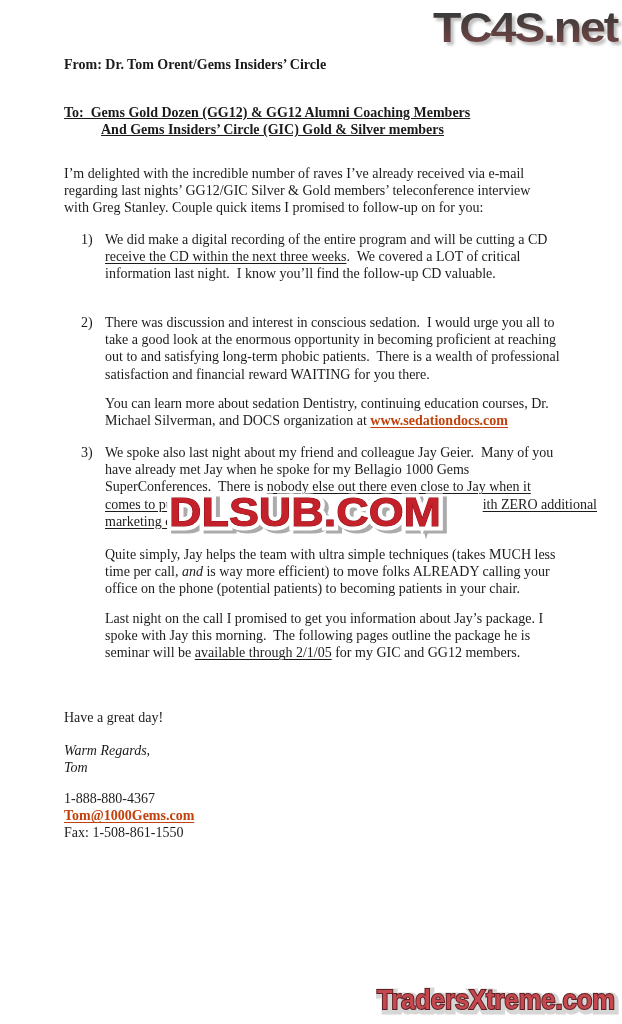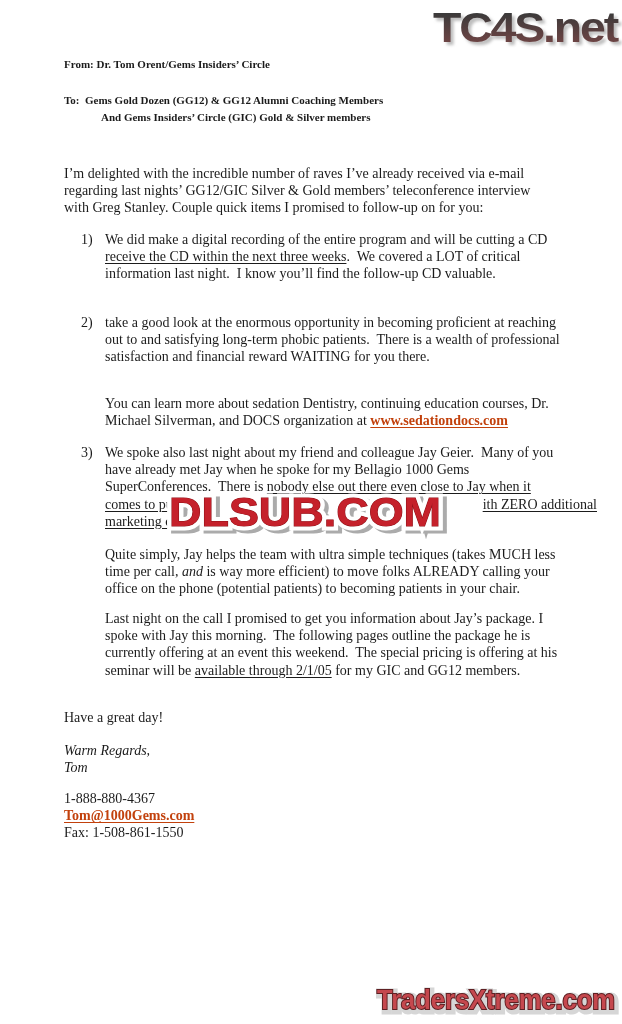--- a/index.html
+++ b/index.html
@@ -4,21 +4,21 @@
 <style>
   html,body { margin:0; padding:0; background:#e8e8e8; }
   .page {
     position:relative; width:622px; height:1024px; margin:0 auto;
     background:#ffffff; overflow:hidden;
     font-family:"Liberation Serif", serif;
     font-size:14px; line-height:17.2px; color:#1b1b1b;
   }
   .blk { position:absolute; left:64px; }
   .ln { white-space:pre; }
-  .hdr { font-size:11px; font-weight:bold; }
+  .hdr { font-size:14px; font-weight:bold; }
   .to2 { padding-left:37px; }
   .item { }
   .item .num { position:absolute; left:17px; top:0; }
   .item .body { padding-left:41px; }
   .u { text-decoration:underline; text-underline-offset:2px; }
   .it { font-style:italic; }
   .lnk { color:#c2410c; font-weight:bold; text-decoration:underline; text-underline-offset:2px; cursor:pointer; }
   .split { display:flex; justify-content:space-between; width:492px; white-space:pre;text-align:right; }
   .wm { position:absolute; pointer-events:none; }
 </style>
@@ -36,21 +36,21 @@
       <filter id="softBlur" x="-20%" y="-20%" width="140%" height="140%">
         <feGaussianBlur stdDeviation="1.6"></feGaussianBlur>
       </filter>
     </defs>
     <text x="12" y="45" font-family="Liberation Sans, sans-serif" font-weight="bold" font-size="43" letter-spacing="-2" textLength="184" lengthAdjust="spacingAndGlyphs" fill="#bdbdbd" filter="url(#softBlur)">TC4S.net</text>
     <text x="9" y="42" font-family="Liberation Sans, sans-serif" font-weight="bold" font-size="43" letter-spacing="-2" textLength="184" lengthAdjust="spacingAndGlyphs" fill="url(#tc4sGrad)">TC4S.net</text>
   </svg>
 
   <div class="blk hdr ln" style="top:56px;">From: Dr. Tom Orent/Gems Insiders’ Circle</div>
 
-  <div class="blk" style="top:92px;">
+  <div class="blk" style="top:104px;text-decoration:underline;">
     <div class="hdr ln">To:  Gems Gold Dozen (GG12) &amp; GG12 Alumni Coaching Members</div>
     <div class="hdr ln to2">And Gems Insiders’ Circle (GIC) Gold &amp; Silver members</div>
   </div>
 
   <div class="blk" style="top:165px;">
     <div class="ln">I’m delighted with the incredible number of raves I’ve already received via e-mail</div>
     <div class="ln">regarding last nights’ GG12/GIC Silver &amp; Gold members’ teleconference interview</div>
     <div class="ln">with Greg Stanley. Couple quick items I promised to follow-up on for you:</div>
   </div>
 
@@ -59,20 +59,21 @@
     <div class="body">
       <div class="ln">We did make a digital recording of the entire program and will be cutting a CD</div>
       <div class="ln"><span class="u">receive the CD within the next three weeks</span><span>.  We covered a LOT of critical</span></div>
       <div class="ln">information last night.  I know you’ll find the follow-up CD valuable.</div>
     </div>
   </div>
 
   <div class="blk item" style="top:314px;">
     <span class="num ln">2)</span>
     <div class="body">
+      <div class="ln">There was discussion and interest in conscious sedation.  I would urge you all to</div>
       <div class="ln">take a good look at the enormous opportunity in becoming proficient at reaching</div>
       <div class="ln">out to and satisfying long-term phobic patients.  There is a wealth of professional</div>
       <div class="ln">satisfaction and financial reward WAITING for you there.</div>
     </div>
   </div>
 
   <div class="blk" style="top:395px; left:105px;">
     <div class="ln">You can learn more about sedation Dentistry, continuing education courses, Dr.</div>
     <div class="ln"><span>Michael Silverman, and DOCS organization at </span><span class="lnk">www.sedationdocs.com</span></div>
   </div>
@@ -96,21 +97,20 @@
 
   <div class="blk" style="top:546px; left:105px;">
     <div class="ln">Quite simply, Jay helps the team with ultra simple techniques (takes MUCH less</div>
     <div class="ln"><span>time per call, </span><span class="it">and</span><span> is way more efficient) to move folks ALREADY calling your</span></div>
     <div class="ln">office on the phone (potential patients) to becoming patients in your chair.</div>
   </div>
 
   <div class="blk" style="top:610px; left:105px;">
     <div class="ln">Last night on the call I promised to get you information about Jay’s package. I</div>
     <div class="ln">spoke with Jay this morning.  The following pages outline the package he is</div>
-    <div class="ln">currently offering at an event this weekend.  The special pricing is offering at his</div>
     <div class="ln"><span>seminar will be </span><span class="u">available through 2/1/05</span><span> for my GIC and GG12 members.</span></div>
   </div>
 
   <div class="blk ln" style="top:709px;">Have a great day!</div>
 
   <div class="blk" style="top:742px;font-style:italic;">
     <div class="ln">Warm Regards,</div>
     <div class="ln">Tom</div>
   </div>
 

